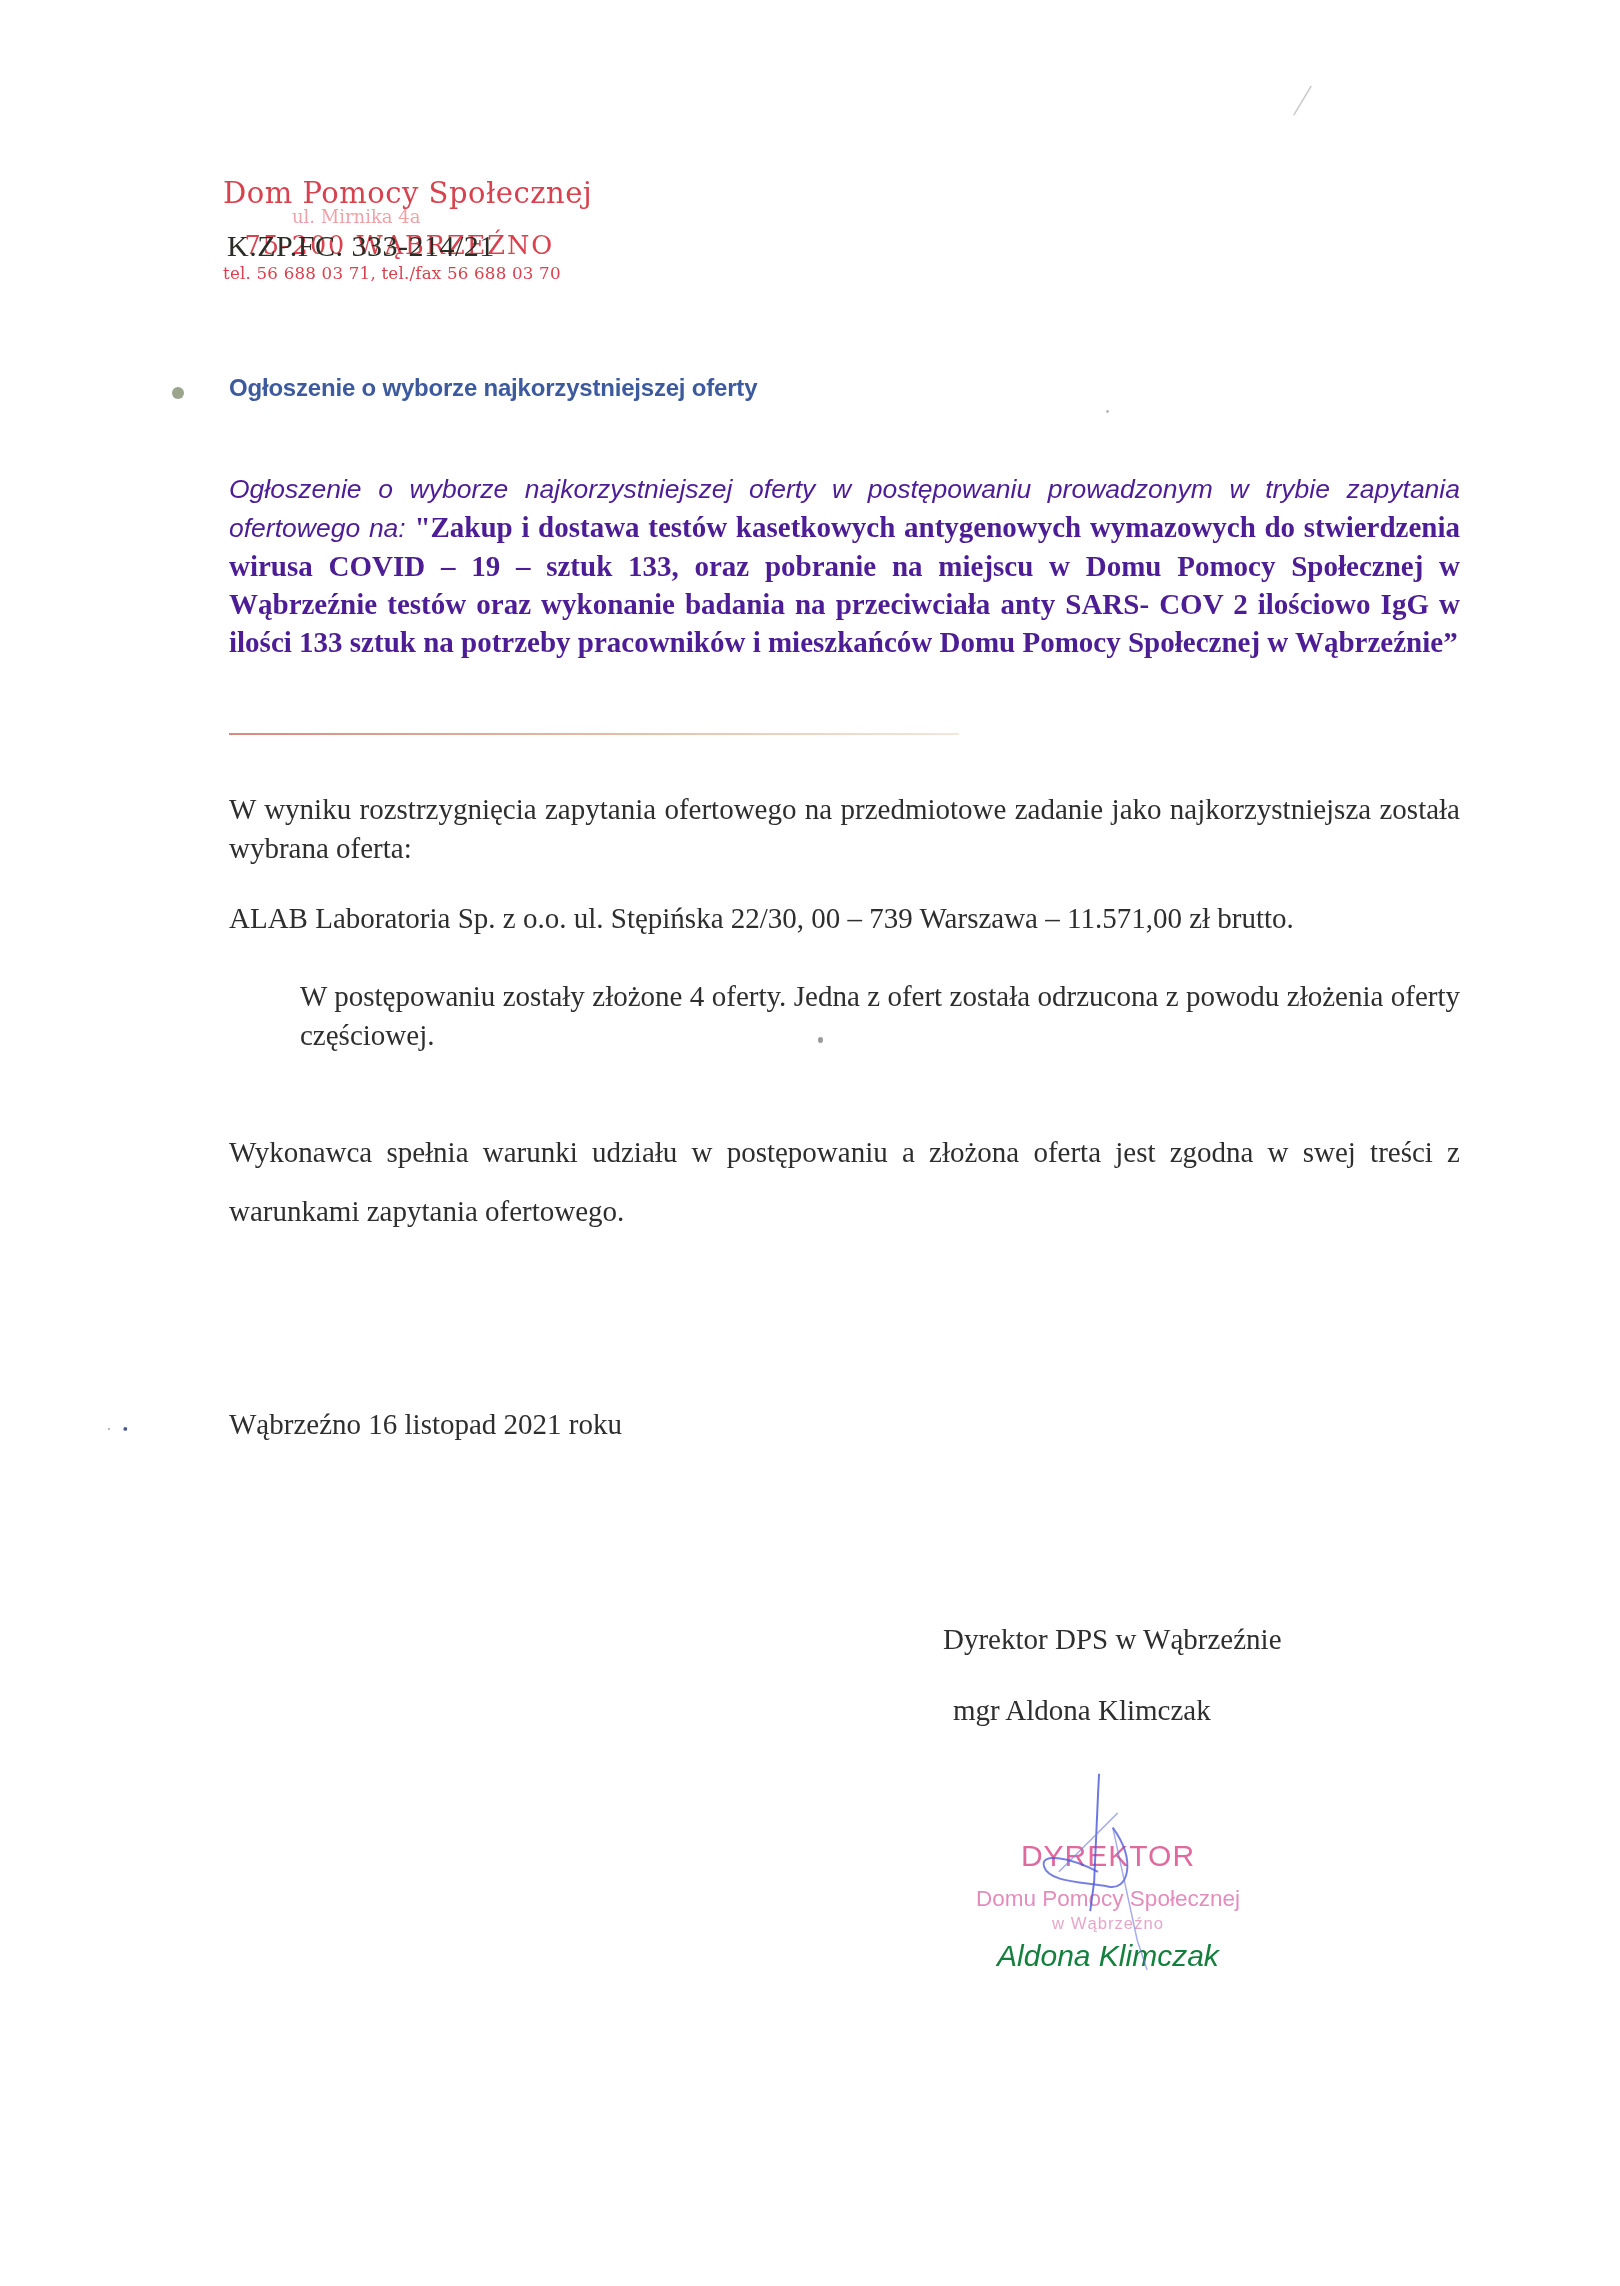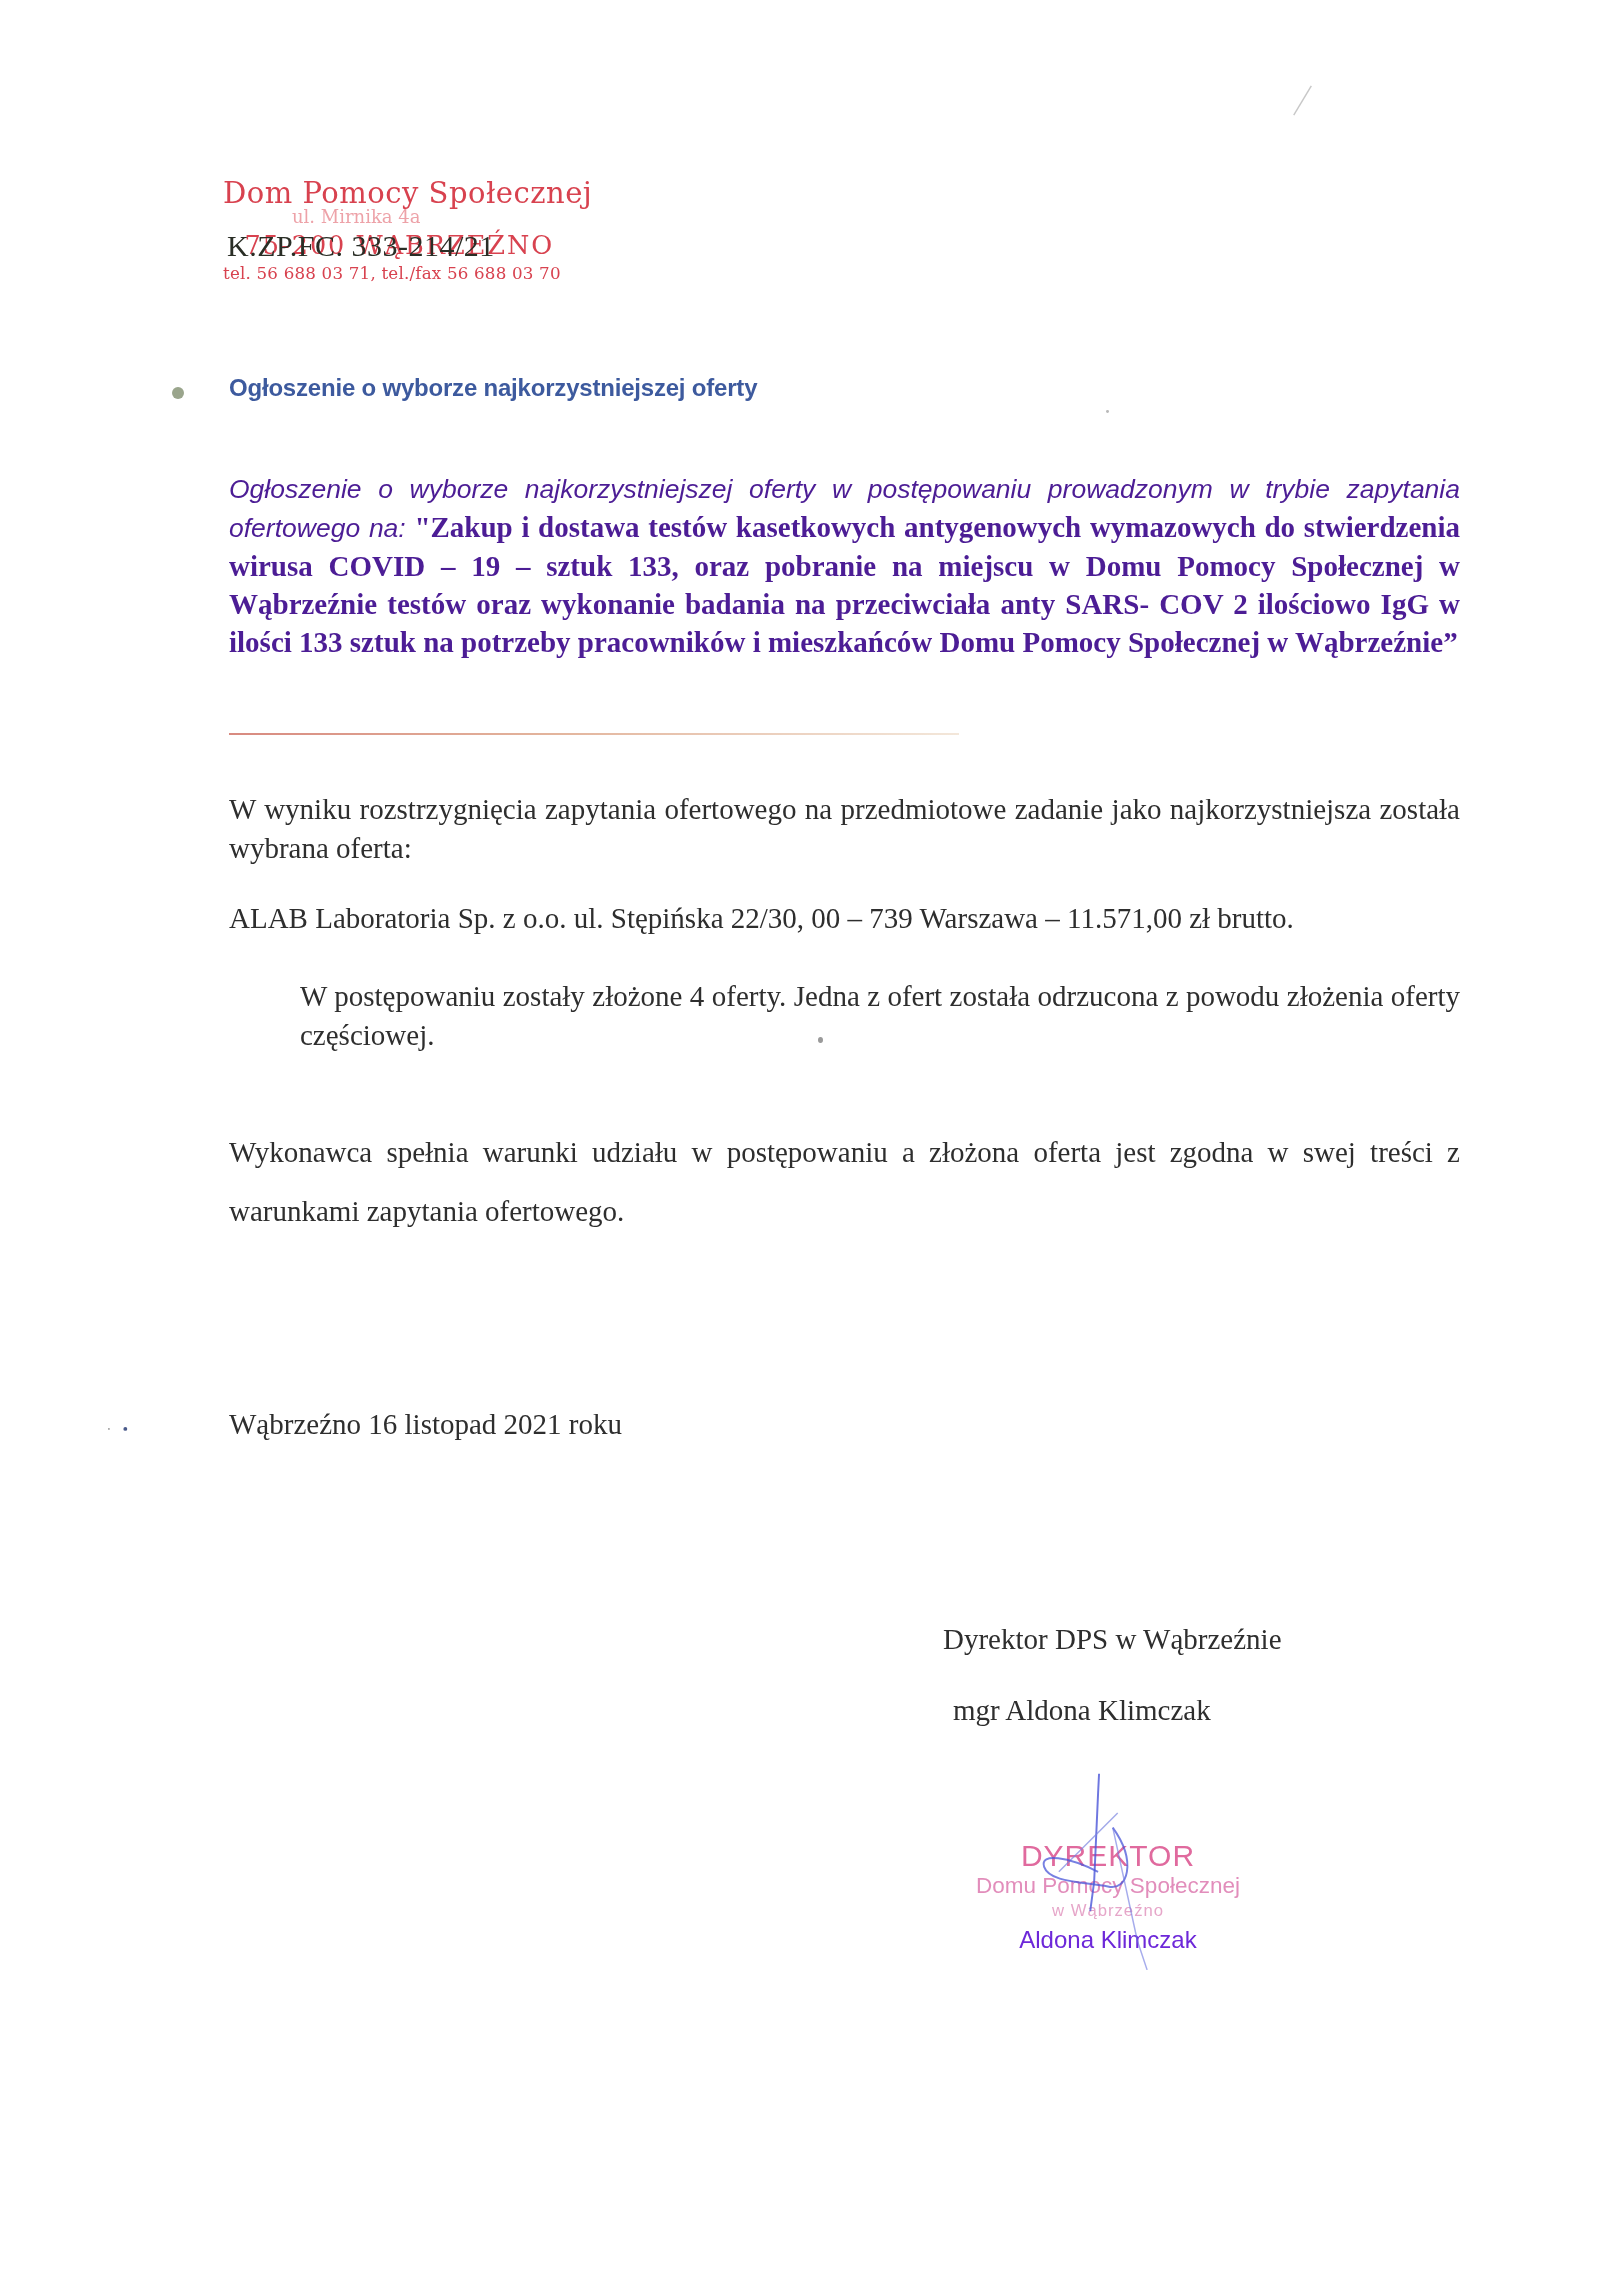--- a/index.html
+++ b/index.html
@@ -21,23 +21,23 @@
   .p2 { left:229px; top:790px; width:1231px; font-size:29px; line-height:39px; text-align:justify; text-align-last:left; }
   .p3 { left:229px; top:902px; font-size:29px; }
   .p4 { left:300px; top:977px; width:1160px; font-size:29px; line-height:39px; text-align:justify; }
   .p5 { left:229px; top:1123px; width:1231px; font-size:29px; line-height:59px; text-align:justify; text-align-last:left; }
   .specks { left:106px; top:1419px; width:29px; height:7.8px; }
   .date { left:229px; top:1408px; font-size:29px; }
   .role { left:943px; top:1623px; font-size:29px; }
   .name { left:953px; top:1694px; font-size:29px; }
   .sig-stamp { left:951px; top:1841px; width:314px; text-align:center; font-family:"Liberation Sans", sans-serif; color:#e07fb0; line-height:1; }
   .sig-stamp .s1 { font-size:30px; color:#e06a9e; letter-spacing:1px; }
-  .sig-stamp .s2 { font-size:22.5px; color:#e28dbb; margin-top:4px; }
+  .sig-stamp .s2 { font-size:22.5px; color:#e28dbb; margin-top:17px; }
   .sig-stamp .s3 { font-size:16.7px; color:#e6a6c9; margin-top:5.9px; letter-spacing:1px; }
-  .sig-stamp .s4 { font-size:24px; color:#6d28d9; margin-top:7.8px; }
+  .sig-stamp .s4 { font-size:30px; font-style:italic; color:#15803d; margin-top:7.8px; }
   .signature { left:1000px; top:1754px; width:255px; height:216px; }
   .topmark { left:1284px; top:80px; width:39px; height:39px; }
   .smalldot { left:818px; top:1037px; width:4.9px; height:5.9px; background:#9a9a9a; border-radius:50%; }
 </style>
 </head>
 <body>
 
 <div class="abs topmark">
   <svg width="39" height="39" viewBox="0 0 40 40">
       <line x1="10" y1="36" x2="28" y2="6" stroke="#c8c8c8" stroke-width="1.5"></line>

